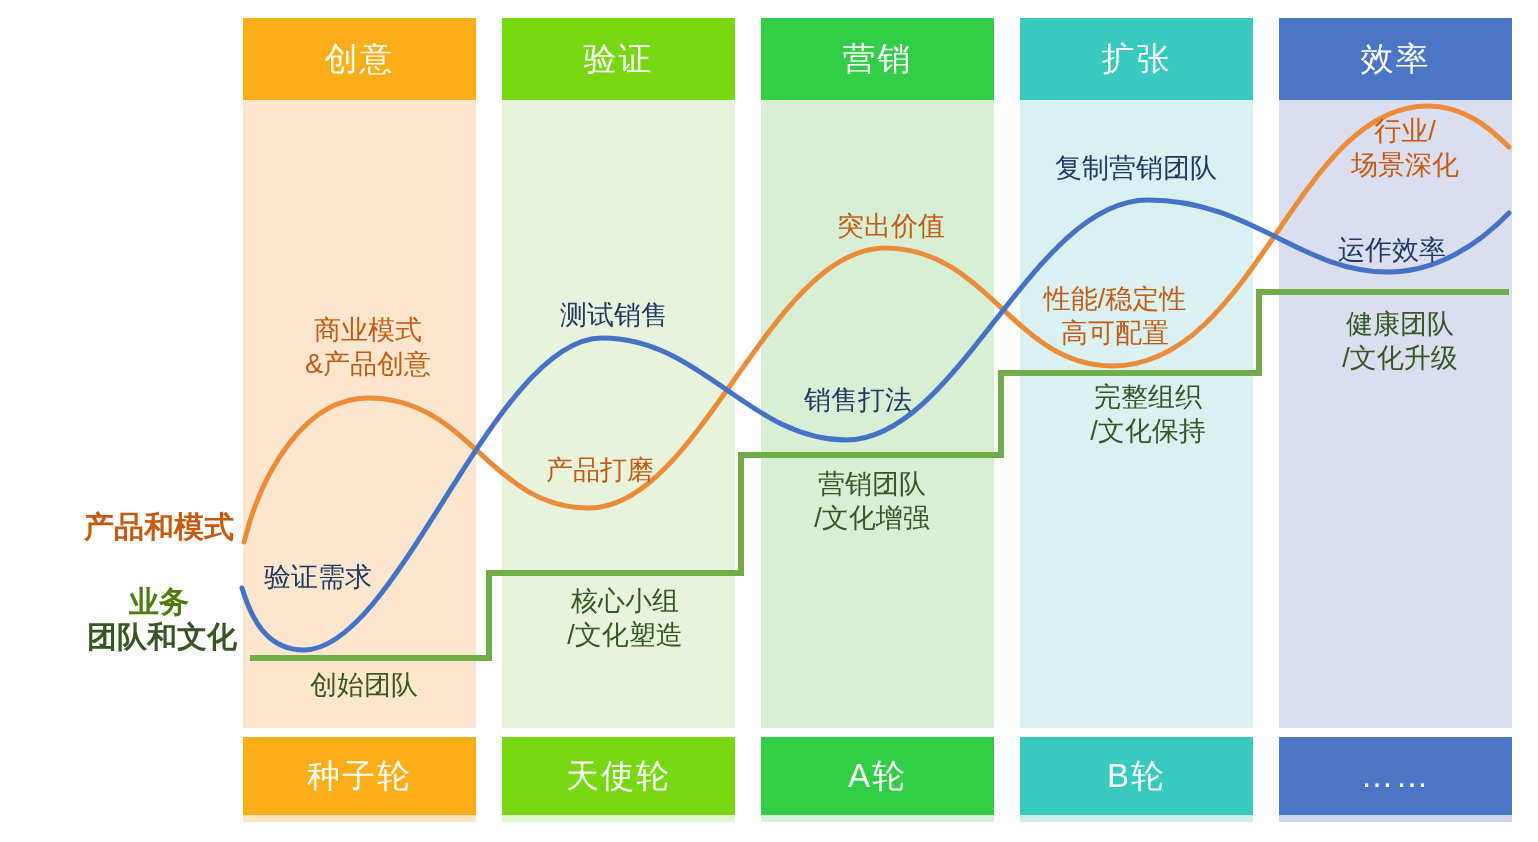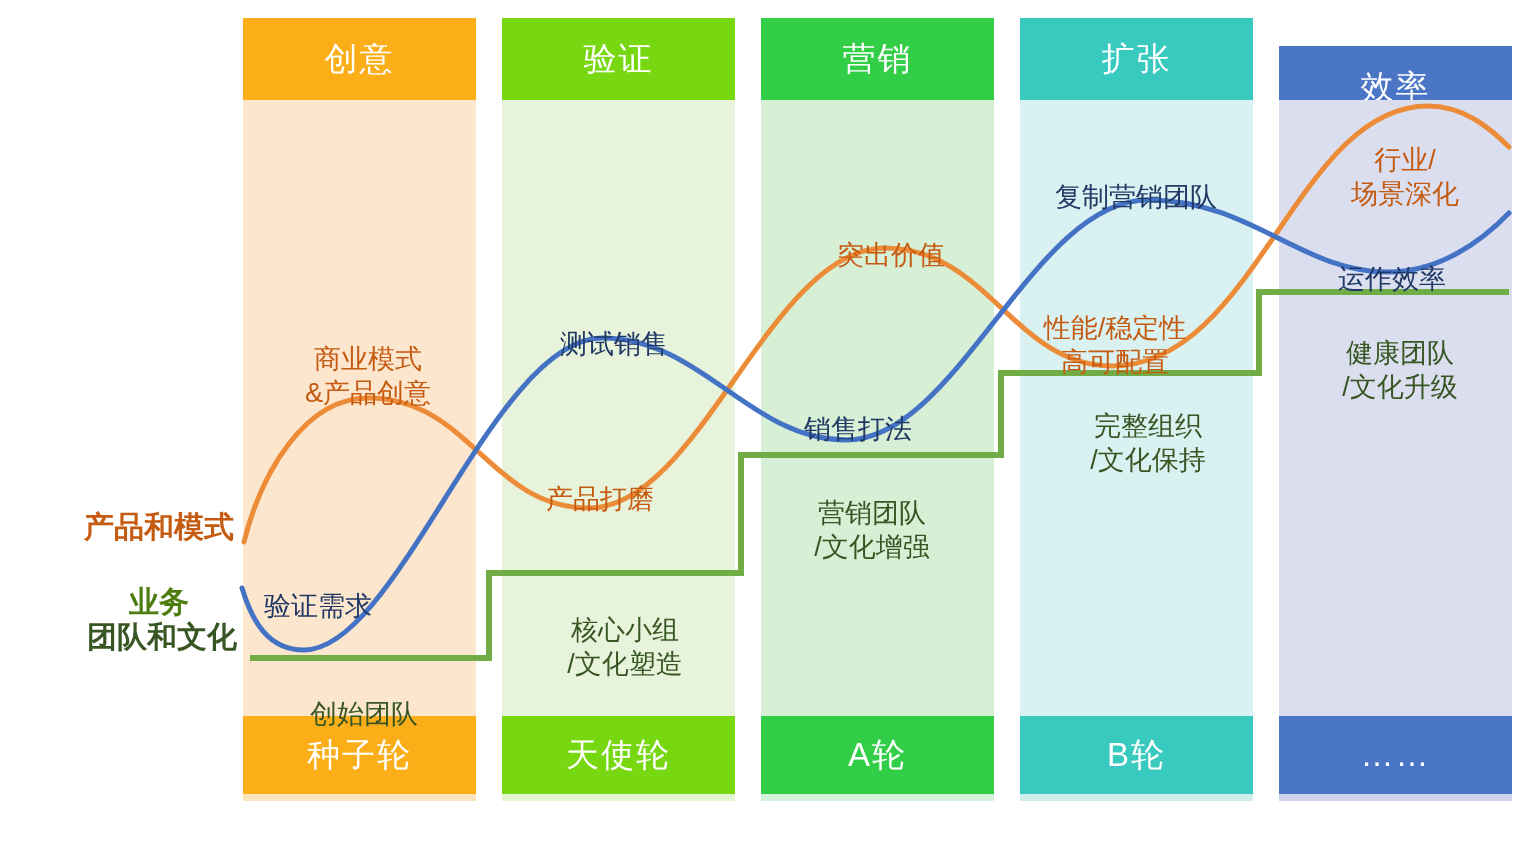--- a/index.html
+++ b/index.html
@@ -14,44 +14,44 @@
   .c0 { left:243px; }  .c1 { left:502px; }  .c2 { left:761px; }
   .c3 { left:1020px; } .c4 { left:1279px; }
 
   .hdr {
     position:absolute; top:0; left:0; right:0; height:82px;
     display:flex; align-items:center; justify-content:center;
     color:#ffffff; font-size:33px; letter-spacing:2px;
   }
   .body { position:absolute; top:82px; left:0; right:0; height:628px; }
   .round {
-    position:absolute; top:698px; left:0; right:0; height:78px;
+    position:absolute; top:719px; left:0; right:0; height:78px;
     display:flex; align-items:center; justify-content:center;
     color:#ffffff; font-size:33px; letter-spacing:2px;
   }
 
   .c0 .hdr { background:#FBAE17; } .c0 .body { background:#FCE6CD; }
   .c0 .round { background:#FBAE17; box-shadow:0 7px 0 #FCE4BC; }
   .c1 .hdr { background:#77D812; } .c1 .body { background:#E7F3DA; }
   .c1 .round { background:#77D812; box-shadow:0 7px 0 #E2F6D0; }
   .c2 .hdr { background:#33CE47; } .c2 .body { background:#D6EFD5; }
   .c2 .round { background:#33CE47; box-shadow:0 7px 0 #D4F2DB; }
   .c3 .hdr { background:#38C9BF; } .c3 .body { background:#D9F1F0; }
   .c3 .round { background:#38C9BF; box-shadow:0 7px 0 #CDEEEC; }
-  .c4 .hdr { background:#4B76C6;margin-top:28px; } .c4 .body { background:#DADEEE; }
+  .c4 .hdr { background:#4B76C6; } .c4 .body { background:#DADEEE; }
   .c4 .round { background:#4B76C6; box-shadow:0 7px 0 #CED4E9; }
 
   
   .curves { position:absolute; left:0; top:0; z-index:2; pointer-events:none; }
 
   
   .ann {
     position:absolute; transform:translateX(-50%);
     text-align:center; font-size:27px; line-height:34px;
-    white-space:nowrap; z-index:3;margin-top:29px;
+    white-space:nowrap; z-index:3;
   }
   .ann.orange { color:#C55A11; }
   .ann.navy   { color:#203864; }
   .ann.green  { color:#375623; }
 
   .a-s0-prod { left:368px; top:313px; }
   .a-s0-bus  { left:318px; top:560px; }
   .a-s0-team { left:364px; top:668px; }
   .a-s1-bus  { left:614px; top:298px; }
   .a-s1-prod { left:600px; top:453px; }

